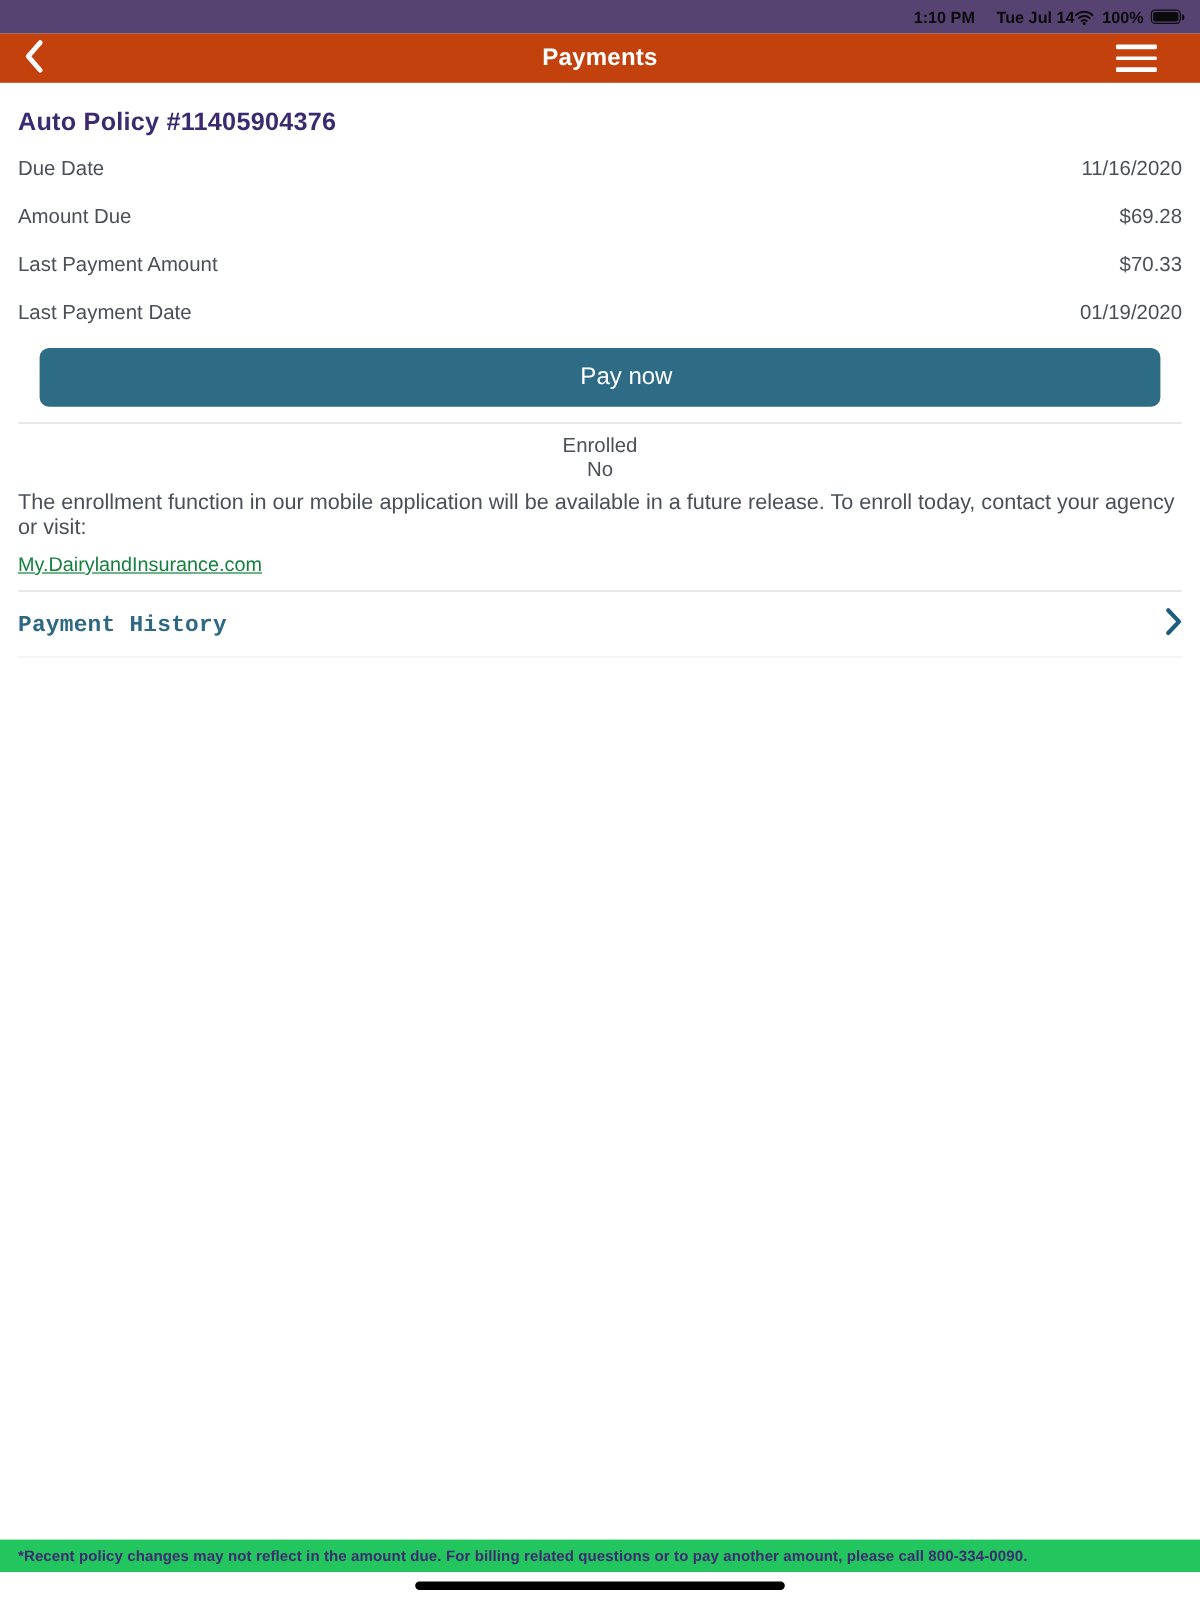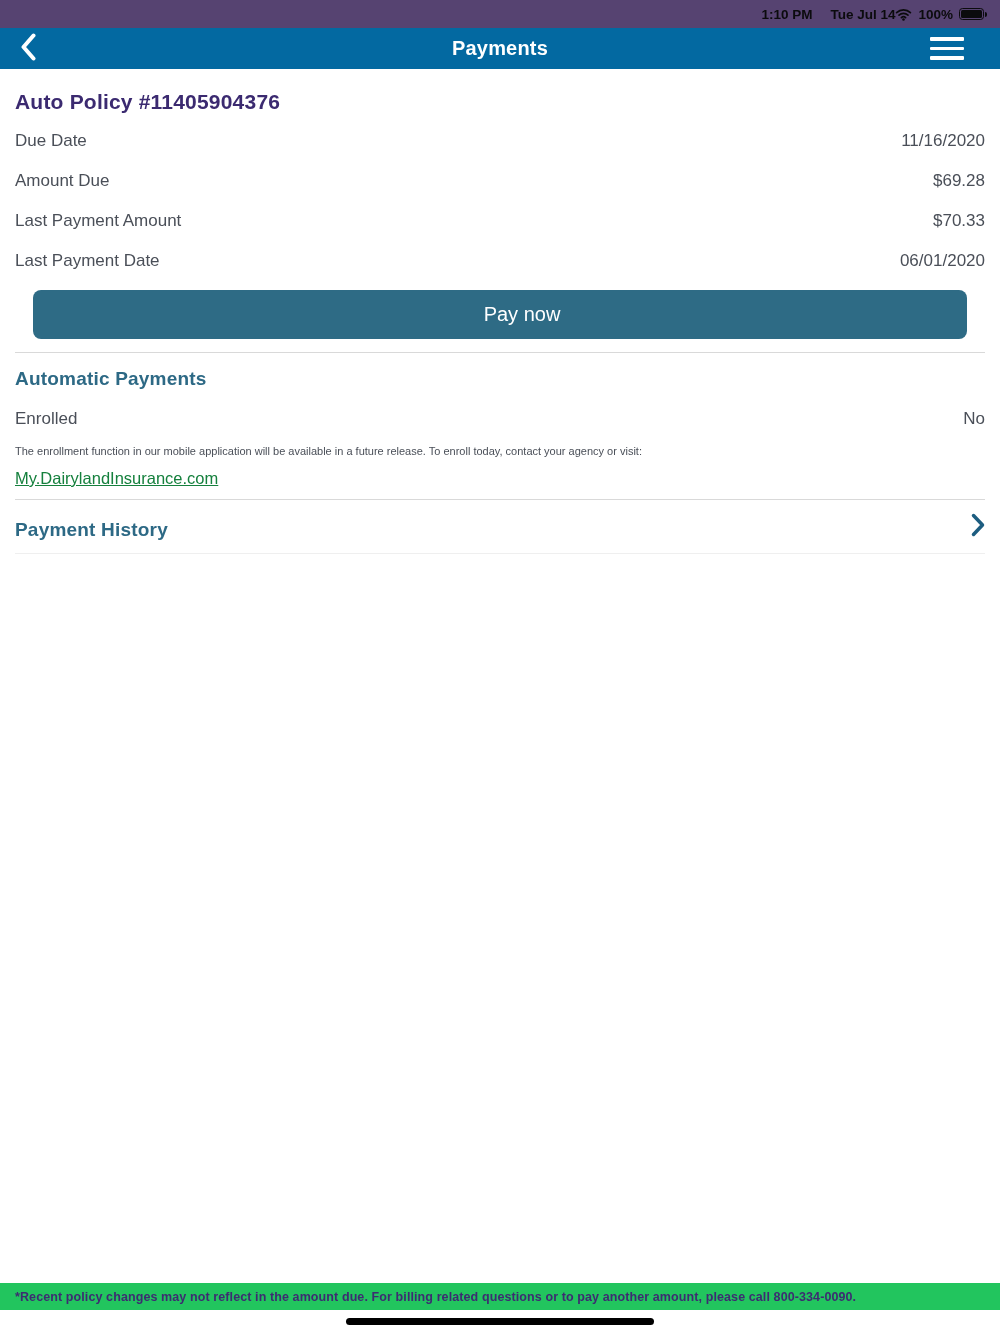--- a/index.html
+++ b/index.html
@@ -39,21 +39,21 @@
   .battery::after {
     content: "";
     position: absolute;
     right: -4px; top: 3px;
     width: 2.5px; height: 4.5px;
     background: #0b0b0d;
     border-radius: 0 2px 2px 0;
   }
   .nav-bar {
     height: 41px;
-    background: #0369a1;
+    background: #c2410c;
     position: relative;
     display: flex;
     align-items: center;
     justify-content: center;
     flex-shrink: 0;
   }
   .nav-title {
     color: #ffffff;
     font-size: 20px;
     font-weight: 700;
@@ -121,42 +121,43 @@
     border-top: 1px solid #d9d9d9;
     margin-top: 13px;
   }
   .section-title {
     font-size: 19px;
     font-weight: 700;
     color: #2d6985;
     letter-spacing: 0.2px;
   }
   .auto-pay-title { margin-top: 15px; }
-  .enrolled-row { margin-top: 9px; }
+  .enrolled-row { margin-top: 9px; flex-direction: column; }
   .note {
-    font-size: 11px;
+    font-size: 18px;
     color: #4a4f58;
     margin-top: 6px;
   }
   .site-link {
     display: inline-block;
     margin-top: 12px;
     font-size: 16.5px;
     color: #15803d;
     text-decoration: underline;
     cursor: pointer;
   }
   .divider-2 { margin-top: 11px; }
   .history-row {
     display: flex;
     justify-content: space-between;
-    align-items: flex-end;
+    align-items: center;
     padding: 13px 0 12px 0;
     cursor: pointer;
     border-bottom: 1px solid #efefef;
+    font-family: Liberation Mono, monospace;
   }
 
   
   .footer-bar {
     height: 27px;
     background: #22c55e;
     display: flex;
     align-items: center;
     padding: 0 15px;
     flex-shrink: 0;
@@ -233,29 +234,28 @@
     <div class="info-row">
       <span>Amount Due</span>
       <span>$69.28</span>
     </div>
     <div class="info-row">
       <span>Last Payment Amount</span>
       <span>$70.33</span>
     </div>
     <div class="info-row">
       <span>Last Payment Date</span>
-      <span>06/01/2020</span>
+      <span>01/19/2020</span>
     </div>
   </div>
 
   <button class="pay-btn">Pay now</button>
 
   <hr class="divider">
 
-  <h2 class="section-title auto-pay-title">Automatic Payments</h2>
 
   <div class="info-row enrolled-row">
     <span>Enrolled</span>
     <span>No</span>
   </div>
 
   <p class="note">The enrollment function in our mobile application will be available in a future release. To enroll today, contact your agency or visit:</p>
 
   <a class="site-link">My.DairylandInsurance.com</a>
 

